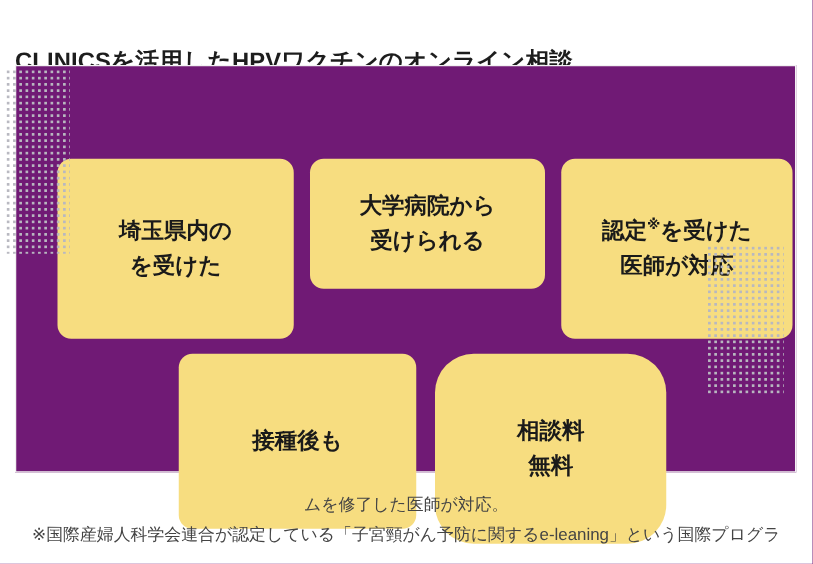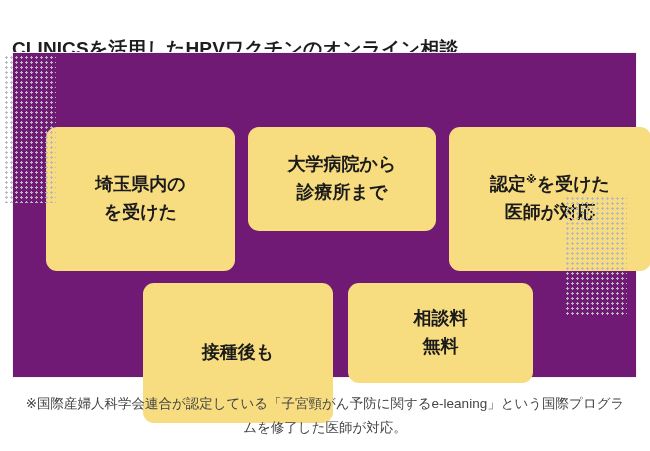--- a/index.html
+++ b/index.html
@@ -88,23 +88,23 @@
     white-space: nowrap;
   }
   .sup-mark {
     font-size: 11px;
     vertical-align: super;
     line-height: 1;
   }
 
   #card-1 { left: 33px;  top: 74px;  width: 189px; height: 144px; }
   #card-2 { left: 235px; top: 74px;  width: 188px; height: 104px; }
-  #card-3 { left: 436px; top: 74px;  width: 202px; height: 144px; }
+  #card-3 { left: 436px; top: 74px;  width: 185px; height: 144px; }
   #card-4 { left: 130px; top: 230px; width: 190px; height: 140px; }
-  #card-5 { left: 335px; top: 230px; width: 185px; height: 100px; }
+  #card-5 { left: 335px; top: 230px; width: 185px; height: 152px; border-radius: 31px; }
 
   
   .footnote {
     position: absolute;
     left: 12px;
     top: 392px;
     width: 626px;
     font-size: 13.5px;
     line-height: 1.75;
     color: #444444;
@@ -125,21 +125,21 @@
 
   <div class="dots dots-mid"></div>
 
   <div class="card" id="card-1">
     <span class="line">埼玉県内の</span>
     <span class="line">を受けた</span>
   </div>
 
   <div class="card" id="card-2">
     <span class="line">大学病院から</span>
-    <span class="line">診療所まで</span>
+    <span class="line">受けられる</span>
   </div>
 
   <div class="card" id="card-3">
     <span class="line"><span>認定</span><span class="sup-mark">※</span><span>を受けた</span></span>
     <span class="line">医師が対応</span>
   </div>
 
   <div class="card" id="card-4">
     <span class="line">接種後も</span>
   </div>
@@ -148,15 +148,15 @@
     <span class="line">相談料</span>
     <span class="line">無料</span>
   </div>
 
 </div>
 
 <div class="dots dots-left"></div>
 <div class="dots dots-right"></div>
 
 <div class="footnote">
+  <span class="fn-line fn-line-2">ムを修了した医師が対応。</span>
   <span class="fn-line fn-line-1">※国際産婦人科学会連合が認定している「子宮頸がん予防に関するe-leaning」という国際プログラ</span>
-  <span class="fn-line fn-line-2">ムを修了した医師が対応。</span>
 </div>
 
 </body></html>

